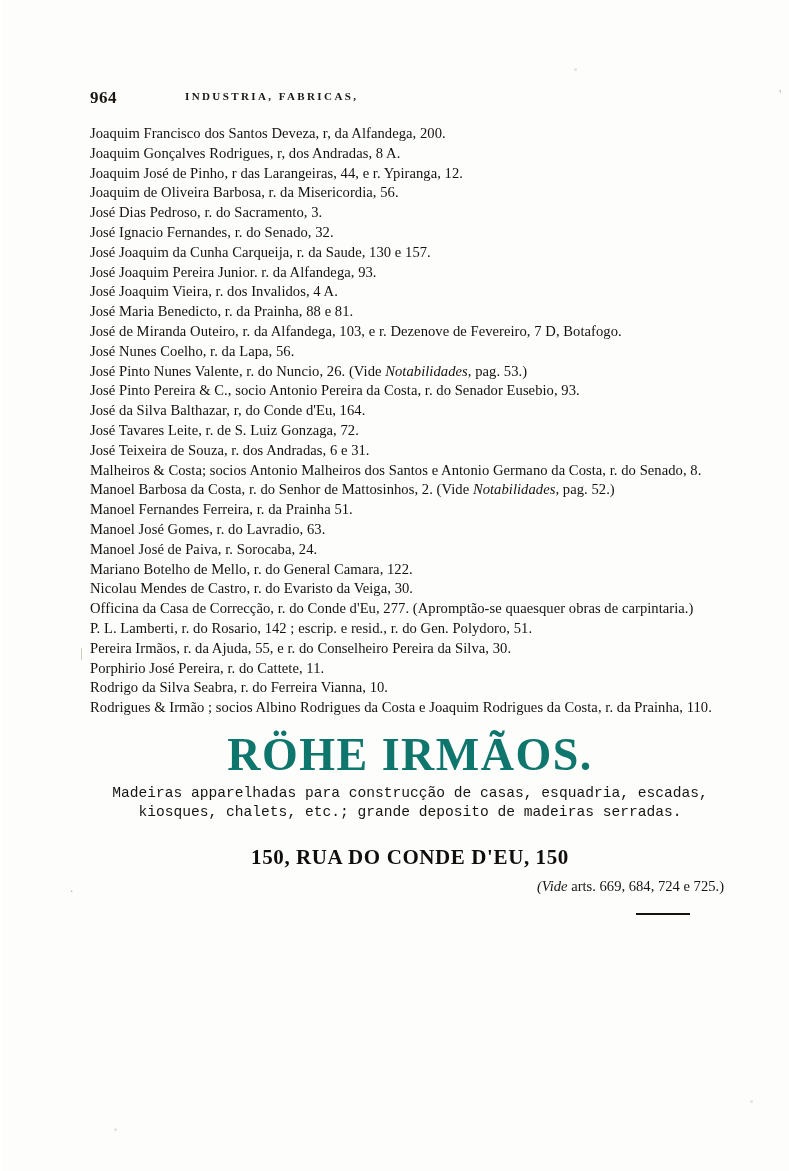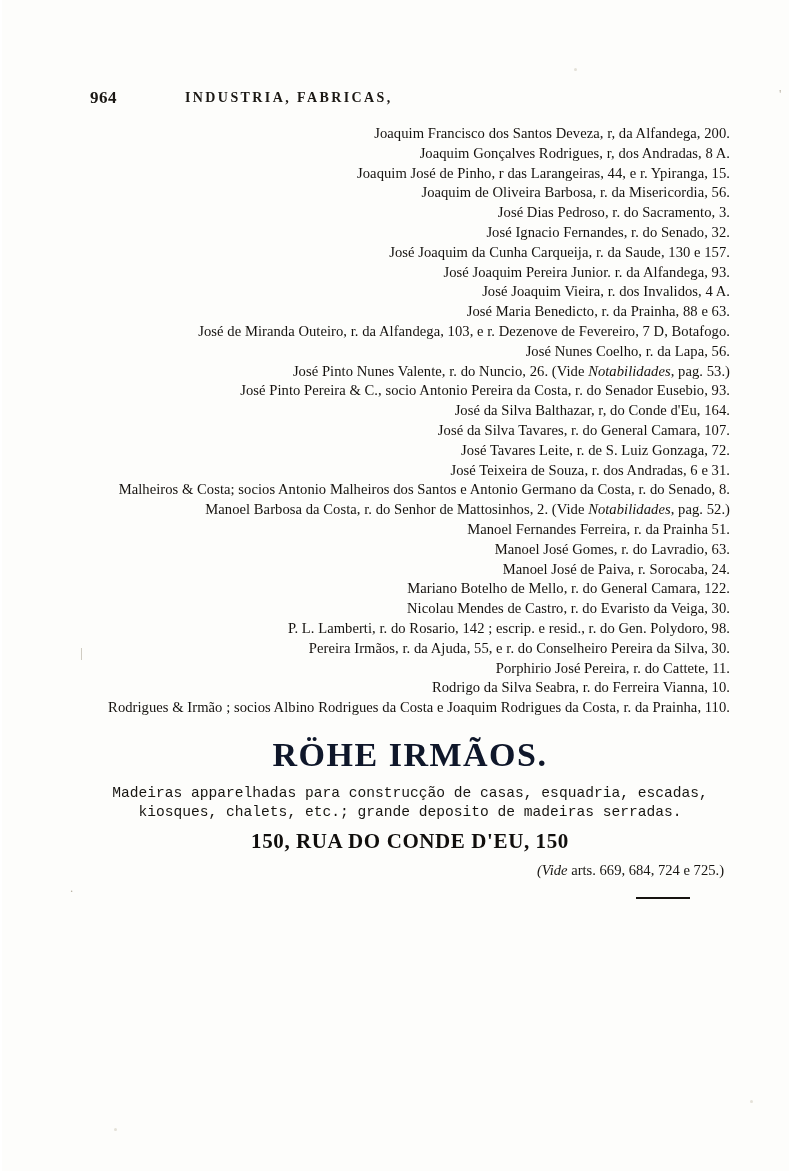--- a/index.html
+++ b/index.html
@@ -40,67 +40,66 @@
     top: 0;
     font-size: 17px;
     font-weight: bold;
     letter-spacing: 0.5px;
     color: #1b1814;
   }
   .running-title {
     position: absolute;
     left: 95px;
     top: 2px;
-    font-size: 14px;
+    font-size: 11px;
     font-weight: bold;
     letter-spacing: 2.4px;
     color: #1b1814;
   }
   
   .entries {
     margin-top: 10px;
-    text-align: right;
   }
   .entry {
     font-size: 14.6px;
     line-height: 19.4px;
     text-indent: 0;
     padding-left: 22px;
     text-indent: -22px;
     margin: 0 0 0.4px 0;
     letter-spacing: 0.05px;
     color: #15120f;
   }
   .entry i {
   }
   
   .ad {
     margin-top: 14px;
     text-align: center;
   }
   .ad-title {
-    font-size: 34px;
+    font-size: 46px;
     font-weight: bold;
     letter-spacing: 1.5px;
     line-height: 46px;
     font-family: "Liberation Serif", serif;
-    color: #0f172a;
+    color: #0f766e;
   }
   .ad-desc {
     font-size: 14.6px;
     line-height: 19.6px;
     margin-top: 6px;
     padding: 0 14px;
     font-family: Liberation Mono, monospace;
   }
   .ad-address {
     font-size: 21px;
     font-weight: bold;
     letter-spacing: 0.6px;
-    margin-top: 6px;
+    margin-top: 22px;
     color: #100e0c;
   }
   .ad-ref {
     font-size: 14.6px;
     text-align: right;
     margin-top: 8px;
     padding-right: 6px;
   }
   .ad-ref i { font-style: italic; margin-top: 8px; }
   .ad-foot {
@@ -138,44 +137,44 @@
   <div class="content">
 
     <div class="page-header">
       <div class="folio">964</div>
       <div class="running-title">INDUSTRIA,  FABRICAS,</div>
     </div>
 
     <div class="entries">
       <p class="entry">Joaquim  Francisco dos Santos Deveza,  r,  da Alfandega,  200.</p>
       <p class="entry">Joaquim  Gonçalves Rodrigues,  r,  dos  Andradas,  8 A.</p>
-      <p class="entry">Joaquim  José  de Pinho,  r   das Larangeiras,  44, e r.  Ypiranga,  15.</p>
+      <p class="entry">Joaquim  José  de Pinho,  r   das Larangeiras,  44, e r.  Ypiranga,  12.</p>
       <p class="entry">Joaquim  de  Oliveira Barbosa,  r.  da Misericordia,  56.</p>
       <p class="entry">José Dias Pedroso,  r.  do  Sacramento,  3.</p>
       <p class="entry">José Ignacio  Fernandes, r.  do Senado, 32.</p>
       <p class="entry">José Joaquim  da Cunha Carqueija, r.  da Saude,  130 e 157.</p>
       <p class="entry">José Joaquim  Pereira Junior. r.  da Alfandega,  93.</p>
       <p class="entry">José Joaquim  Vieira,  r.  dos Invalidos,  4 A.</p>
-      <p class="entry">José Maria Benedicto,  r.  da Prainha,  88 e 63.</p>
+      <p class="entry">José Maria Benedicto,  r.  da Prainha,  88 e 81.</p>
       <p class="entry">José de Miranda Outeiro,  r.  da  Alfandega,  103,  e  r.  Dezenove  de  Fevereiro,  7 D,  Botafogo.</p>
       <p class="entry">José Nunes Coelho,  r. da Lapa,  56.</p>
       <p class="entry">José Pinto Nunes Valente,  r. do Nuncio,  26. (Vide <i>Notabilidades</i>,  pag.  53.)</p>
       <p class="entry">José Pinto  Pereira &amp;  C.,  socio Antonio Pereira da Costa,  r.  do Senador Eusebio,  93.</p>
       <p class="entry">José da Silva Balthazar,  r, do Conde d'Eu,  164.</p>
-      <p class="entry">José da Silva Tavares,  r.  do General Camara,  107.</p>
       <p class="entry">José Tavares Leite, r.  de S.  Luiz Gonzaga,  72.</p>
       <p class="entry">José Teixeira de Souza,  r.  dos Andradas,  6 e 31.</p>
       <p class="entry">Malheiros &amp; Costa; socios  Antonio  Malheiros  dos Santos e Antonio Germano da Costa, r. do Senado, 8.</p>
       <p class="entry">Manoel Barbosa da Costa, r. do  Senhor  de Mattosinhos, 2.  (Vide <i>Notabilidades</i>, pag. 52.)</p>
       <p class="entry">Manoel Fernandes Ferreira, r. da Prainha 51.</p>
       <p class="entry">Manoel José Gomes,  r.  do Lavradio,  63.</p>
       <p class="entry">Manoel José de Paiva,  r.   Sorocaba, 24.</p>
       <p class="entry">Mariano Botelho de Mello, r.  do General Camara,  122.</p>
       <p class="entry">Nicolau Mendes de Castro, r. do Evaristo da Veiga, 30.</p>
-      <p class="entry">P. L. Lamberti, r. do Rosario, 142 ; escrip. e resid., r. do Gen. Polydoro, 98.</p>
+      <p class="entry">Officina  da Casa de Correcção,  r.   do  Conde  d'Eu,  277.   (Apromptão-se quaesquer obras de carpintaria.)</p>
+      <p class="entry">P. L. Lamberti, r. do Rosario, 142 ; escrip. e resid., r. do Gen. Polydoro, 51.</p>
       <p class="entry">Pereira Irmãos, r.  da Ajuda, 55, e r. do Conselheiro Pereira da Silva, 30.</p>
       <p class="entry">Porphirio José Pereira,  r.  do Cattete,  11.</p>
       <p class="entry">Rodrigo da Silva Seabra, r. do Ferreira Vianna,  10.</p>
       <p class="entry">Rodrigues &amp; Irmão ; socios Albino Rodrigues da Costa e Joaquim Rodrigues da Costa, r. da Prainha, 110.</p>
     </div>
 
     <div class="ad">
       <div class="ad-title">RÖHE IRMÃOS.</div>
       <div class="ad-desc">Madeiras apparelhadas para construcção de casas, esquadria, escadas, kiosques,  chalets,  etc.;  grande deposito de madeiras serradas.</div>
       <div class="ad-address">150,   RUA DO CONDE D'EU,   150</div>

